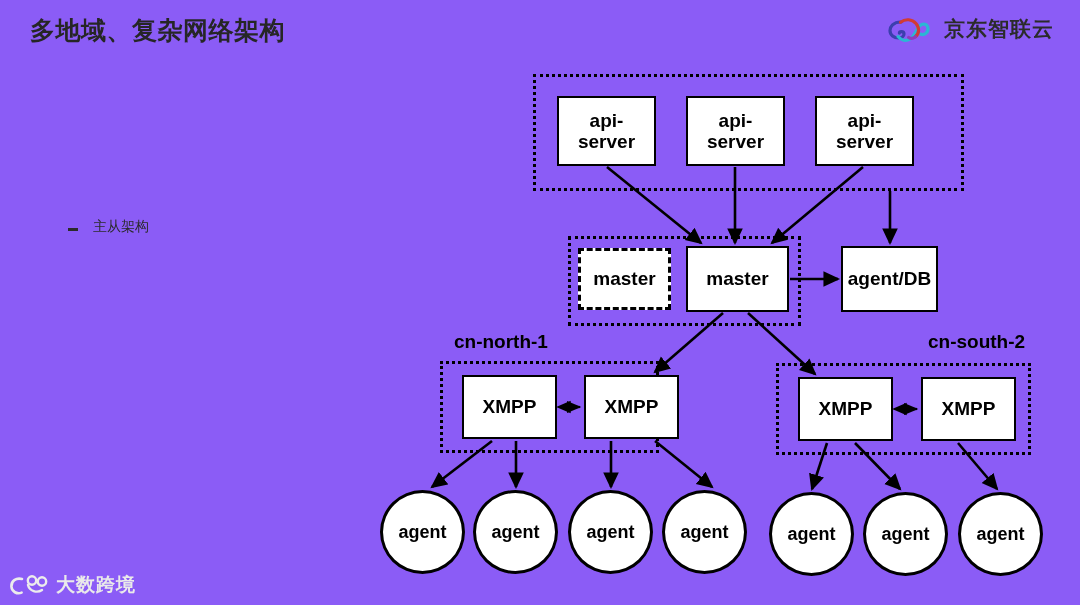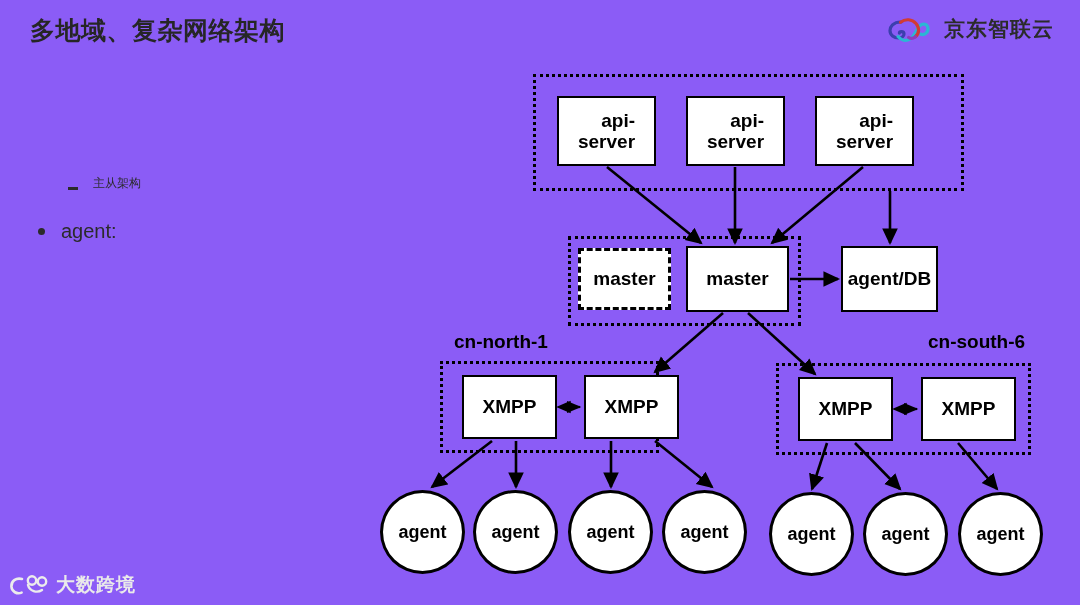--- a/index.html
+++ b/index.html
@@ -68,24 +68,25 @@
     left: 10px;
     top: 10px;
     width: 7px;
     height: 7px;
     background: #2b2b2b;
     border-radius: 50%;
   }
   .b-l2 {
     position: relative;
     padding-left: 65px;
-    font-size: 12px;
+    font-size: 14px;
     color: #2b2b2b;
     margin-bottom: 26px;
     line-height: 1.3;
+    margin-top: 41px;
   }
   .b-l2::before {
     content: "";
     position: absolute;
     left: 40px;
     top: 11px;
     width: 10px;
     height: 2.5px;
     background: #2b2b2b;
   }
@@ -106,21 +107,21 @@
     pointer-events: none;
   }
   .node {
     position: absolute;
     box-sizing: border-box;
     background: #ffffff;
     border: 2.5px solid #000;
     display: flex;
     align-items: center;
     justify-content: center;
-    text-align: right;
+    text-align: center;
     font-weight: bold;
     font-size: 19px;
     color: #000;
     line-height: 1.12;
   }
   .node.dashed { border-style: dashed; border-width: 3px; }
   .node.circle {
     border-radius: 50%;
     border-width: 3px;
     font-size: 18px;
@@ -173,21 +174,20 @@
         <path d="M33 11.5 C36.2 8.8 40.6 10 41 14.2 C41.4 18.6 37.6 21.6 33.8 20.2" fill="none" stroke="#2bb7d4" stroke-width="3.2" stroke-linecap="round"></path>
         <path d="M13.5 8.2 C18.5 4.5 25 5 29 9.5 C32.6 13.6 32.4 19.4 28.4 22.8" fill="none" stroke="#d23b33" stroke-width="3.2" stroke-linecap="round"></path>
         <path d="M28.4 22.8 C26.2 24.6 23.4 24.8 21.6 23.4" fill="none" stroke="#8e3bbd" stroke-width="3.2" stroke-linecap="round"></path>
       </svg>
     </span>
     <span class="brand-name">京东智联云</span>
   </div>
 
   <div class="bullets">
     <div class="b-l2">主从架构</div>
-    <div class="b-l1">agent:</div>
   </div>
 
   <div class="diagram">
     <svg class="svg-layer" id="edge-layer" viewBox="0 0 1080 605" xmlns="http://www.w3.org/2000/svg">
       <defs>
         <marker id="ah" markerWidth="7" markerHeight="7" refX="5.6" refY="3" orient="auto" markerUnits="strokeWidth">
           <path d="M0,0 L6.4,3 L0,6 z" fill="#000"></path>
         </marker>
         <marker id="ahs" markerWidth="8" markerHeight="8" refX="6" refY="3.2" orient="auto" markerUnits="strokeWidth">
           <path d="M0,0.4 L6.6,3.2 L0,6 z" fill="#000"></path>
@@ -214,21 +214,21 @@
           <line x1="855" y1="443" x2="900" y2="489" stroke="#000" stroke-width="2.6" marker-end="url(#ah)"></line>
           <line x1="958" y1="443" x2="997" y2="489" stroke="#000" stroke-width="2.6" marker-end="url(#ah)"></line>
         </g>
     </svg>
     <div id="nodes-layer">
         <div class="group" style="left: 533px; top: 74px; width: 431px; height: 117px;"></div>
         <div class="group" style="left: 568px; top: 236px; width: 233px; height: 90px;"></div>
         <div class="group" style="left: 440px; top: 361px; width: 219px; height: 92px;"></div>
         <div class="group" style="left: 776px; top: 363px; width: 255px; height: 92px;"></div>
         <div class="zone-label" style="left: 454px; top: 331px;">cn-north-1</div>
-        <div class="zone-label" style="left: 928px; top: 331px;">cn-south-6</div>
+        <div class="zone-label" style="left: 928px; top: 331px;">cn-south-2</div>
         <div class="node" style="left: 557px; top: 96px; width: 99px; height: 70px;">
           <span>api-<br>server</span>
         </div>
         <div class="node" style="left: 686px; top: 96px; width: 99px; height: 70px;">
           <span>api-<br>server</span>
         </div>
         <div class="node" style="left: 815px; top: 96px; width: 99px; height: 70px;">
           <span>api-<br>server</span>
         </div>
         <div class="node dashed" style="left: 578px; top: 248px; width: 93px; height: 62px;">

